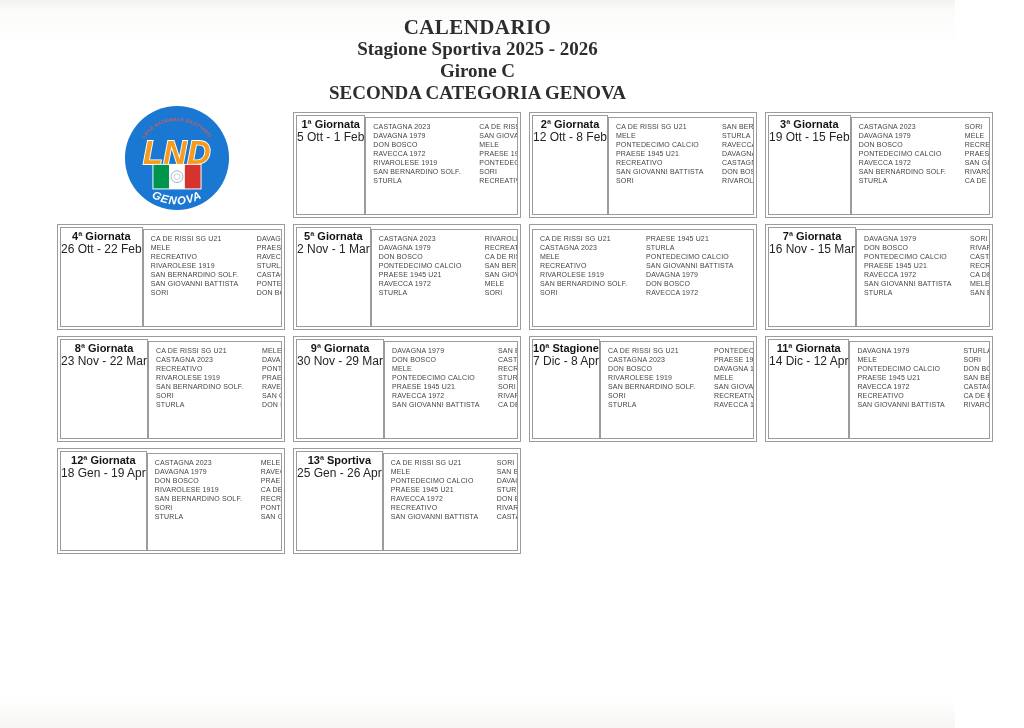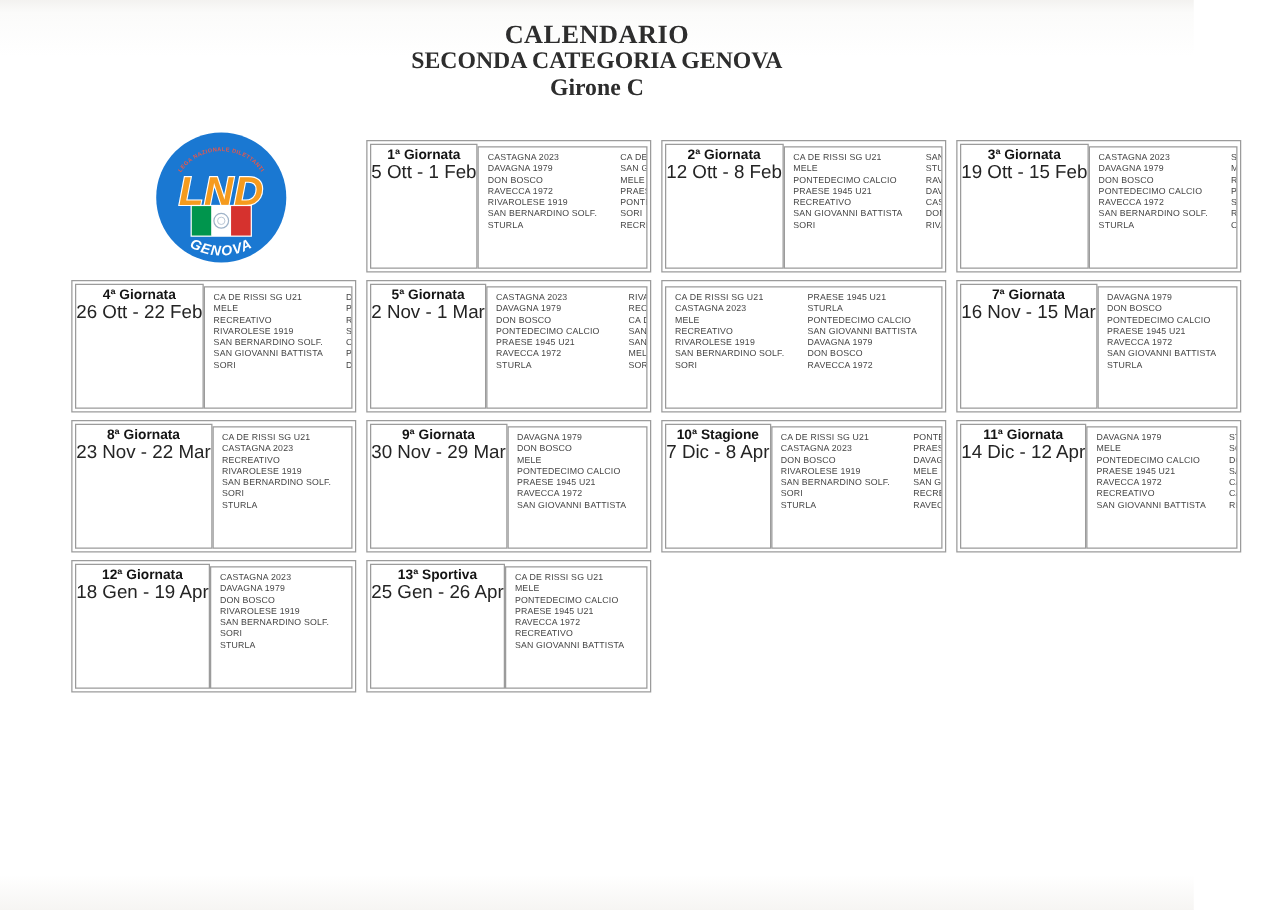--- a/index.html
+++ b/index.html
@@ -26,42 +26,43 @@
   .logo-svg { position:absolute; left:66px; top:-8px; }
   .round-box {
     box-sizing:border-box; border:1px solid #9b9b9b; background:#fff;
     padding:2px; display:flex; flex-direction:row;
   }
   .round-header {
     box-sizing:border-box; border:1px solid #9b9b9b;
     text-align:center; padding:2px 0 1px;
   }
   .round-title { font-size:11px; font-weight:bold; color:#141414; line-height:13px; }
-  .round-dates { font-size:15px; color:#242424; line-height:13px; }
+  .round-dates { font-size:12px; color:#242424; line-height:13px; }
   .round-body {
     box-sizing:border-box; border:1px solid #9b9b9b; margin-top:2px;
     flex:1; padding:4px 2px 0 7px; overflow:hidden;
   }
   .match-row { display:flex; }
   .team {
     font-size:7px; line-height:9px; color:#454545;
     letter-spacing:0.15px; white-space:nowrap;
   }
   .home { width:106px; flex:none; }
   .away { flex:1; }
 </style>
 </head>
 <body>
 
 <div class="sheet">
 
   <header class="titles">
     <div class="t1">CALENDARIO</div>
+    <div class="t2">Stagione Sportiva 2025 - 2026</div>
+    <div class="t2">Girone C</div>
     <div class="t2">SECONDA CATEGORIA GENOVA</div>
-    <div class="t2">Girone C</div>
   </header>
 
   <div class="grid">
     <div class="logo-cell">
       <svg class="logo-svg" width="108" height="108" viewBox="0 0 110 110">
         <defs>
           <path id="arcTop" d="M 18,42 A 40,40 0 0 1 92,42"></path>
           <path id="arcBottom" d="M 20,88 A 50,50 0 0 0 90,88"></path>
         </defs>
         <circle cx="55" cy="55" r="53" fill="#1a78d2"></circle>

